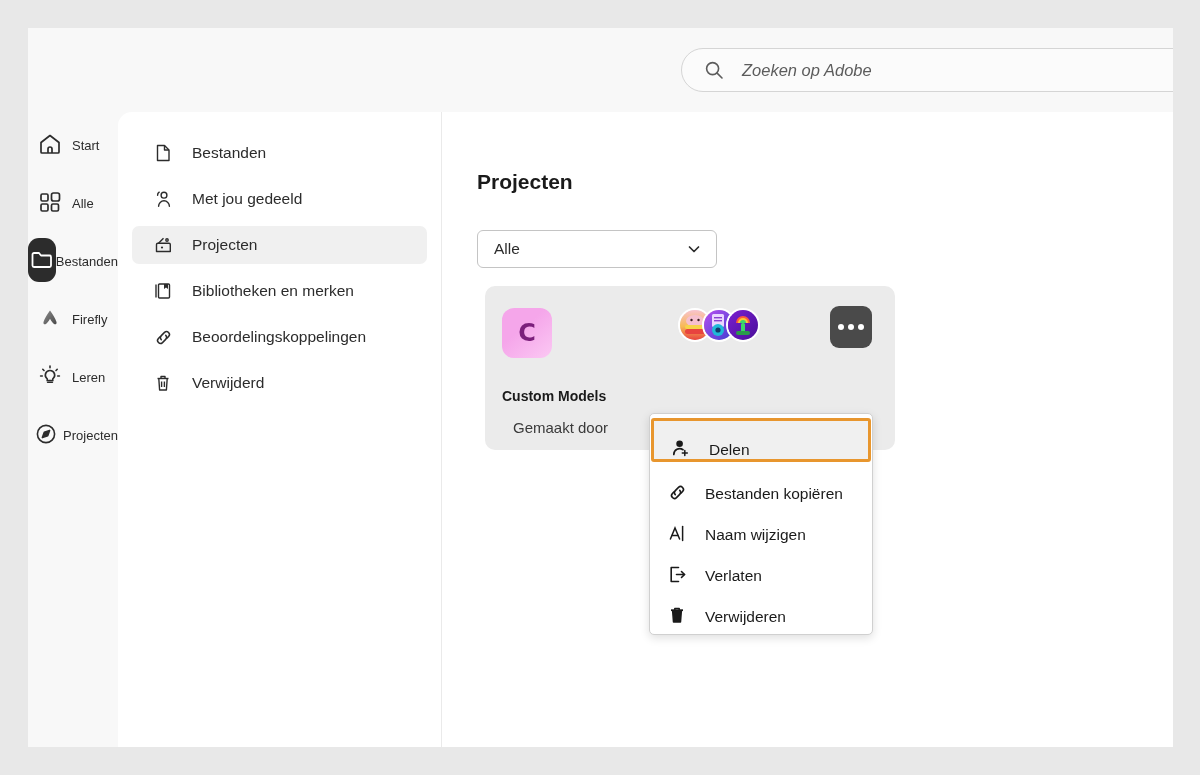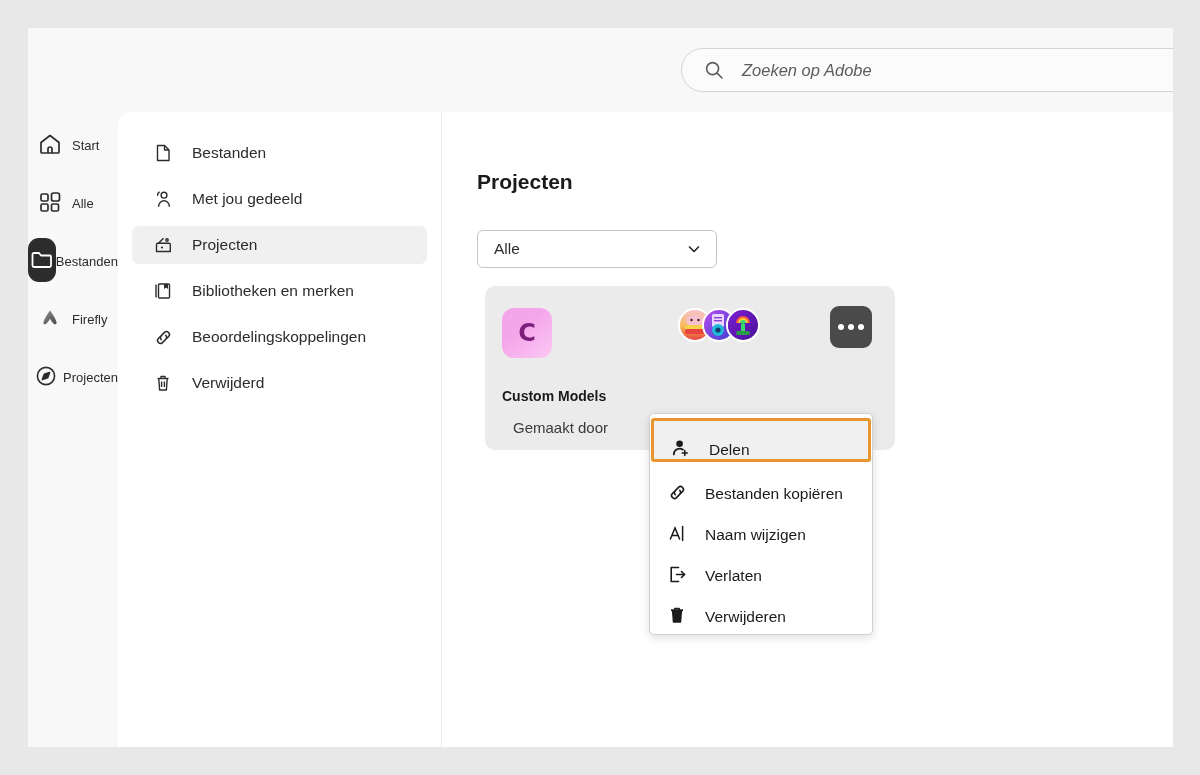--- a/index.html
+++ b/index.html
@@ -281,20 +281,34 @@
               <stop offset="0%" stop-color="#8d8d8d"></stop>
                 <stop offset="100%" stop-color="#4a4a4a"></stop>
             </linearGradient>
           </defs>
           <path d="M13 5.5 C10.5 9 7.5 13.5 6.5 17 c-0.4 1.6 0.7 2.7 2 2.2 1.3-0.5 3-2.6 4.5-5.4 1.5 2.8 3.2 4.9 4.5 5.4 1.3 0.5 2.4-0.6 2-2.2 -1-3.5-4-8-6.5-11.5 Z" fill="url(#ffg)"></path>
         </svg>
       </span>
       <span class="r-lbl">Firefly</span>
     </div>
 
+    <div class="rail-item">
+      <span class="r-ico">
+        <svg class="icon-svg" width="26" height="26" viewBox="0 0 26 26" fill="none" stroke="#2c2c2c" stroke-width="1.6" stroke-linecap="round">
+          <path d="M13 7.5 a4.6 4.6 0 0 1 2.8 8.3 v1.7 h-5.6 v-1.7 A4.6 4.6 0 0 1 13 7.5 Z"></path>
+          <line x1="10.6" y1="19.3" x2="15.4" y2="19.3"></line>
+          <line x1="13" y1="3" x2="13" y2="4.8"></line>
+          <line x1="5.8" y1="6.3" x2="7" y2="7.5"></line>
+          <line x1="20.2" y1="6.3" x2="19" y2="7.5"></line>
+          <line x1="3.6" y1="13" x2="5.3" y2="13"></line>
+          <line x1="22.4" y1="13" x2="20.7" y2="13"></line>
+        </svg>
+      </span>
+      <span class="r-lbl">Leren</span>
+    </div>
 
     <div class="rail-item">
       <span class="r-ico">
         <svg class="icon-svg" width="26" height="26" viewBox="0 0 26 26" fill="none" stroke="#2c2c2c" stroke-width="1.6" stroke-linejoin="round">
           <circle cx="13" cy="13" r="8.6"></circle>
           <path d="M16.6 9.4 L11.3 11.3 L9.4 16.6 L14.7 14.7 Z" fill="#2c2c2c"></path>
         </svg>
       </span>
       <span class="r-lbl">Projecten</span>
     </div>

